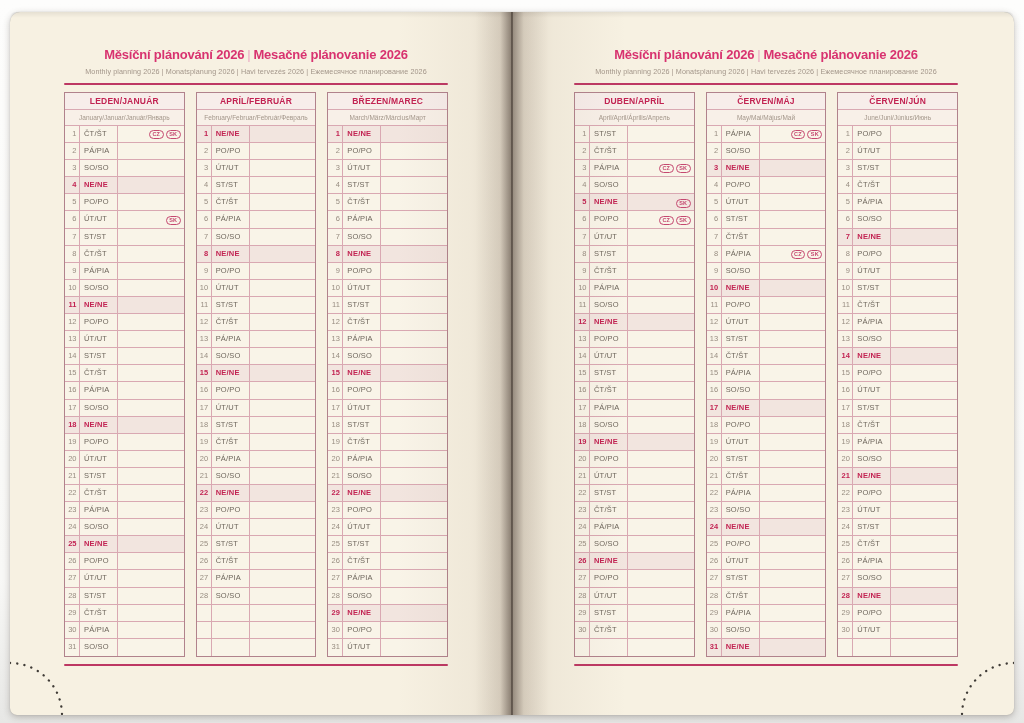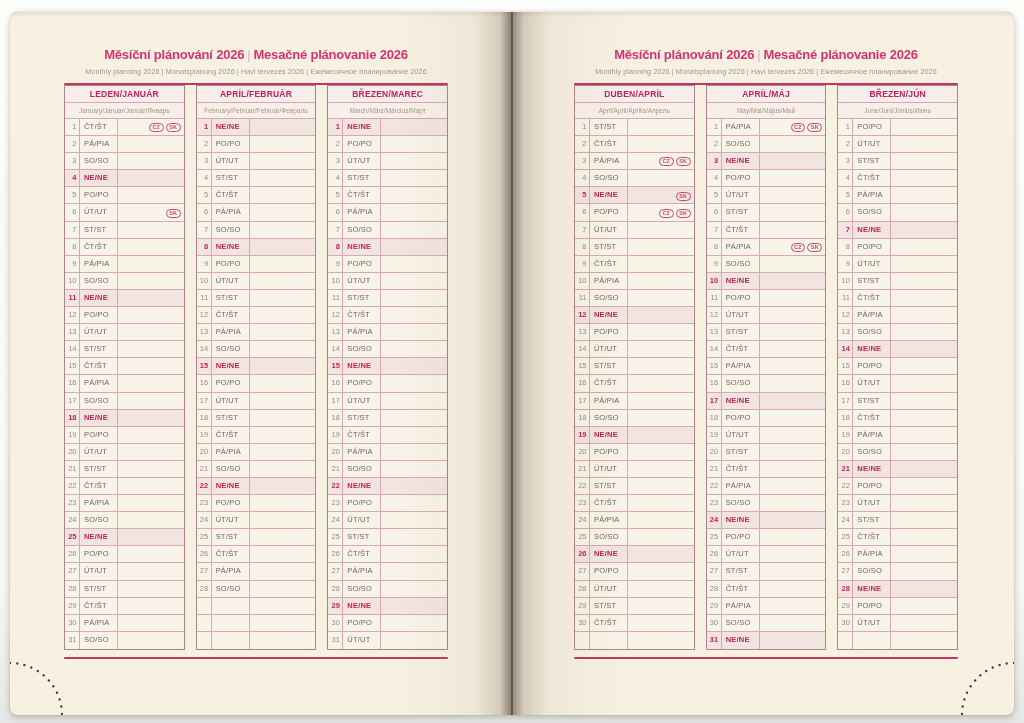--- a/index.html
+++ b/index.html
@@ -32,21 +32,21 @@
     background:linear-gradient(to right,transparent 0%,rgba(70,50,38,.10) 34%,rgba(52,38,30,.48) 48.5%,rgba(38,28,22,.88) 50%,rgba(52,38,30,.42) 51.5%,rgba(70,50,38,.10) 66%,transparent 100%);
     pointer-events:none;}
   .page{width:50%;height:100%;padding:33px 56px 0 62px;position:relative;}
   .page.left{padding:33px 64px 0 54px;}
   .page-head{text-align:center;}
   .title{font-size:13px;font-weight:bold;color:var(--accent);white-space:nowrap;line-height:19px;letter-spacing:-.2px;}
   .title .sep{color:#eba9c2;font-weight:400;margin:0 3px;}
   .subtitle{font-size:7.2px;color:var(--subcol);white-space:nowrap;margin-top:3px;line-height:10px;letter-spacing:.1px;}
   .rule{height:2px;background:var(--rule);margin-top:6px;border-radius:1px;}
   .bottom-rule{margin-top:7px;}
-  .months{display:flex;gap:11px;}
+  .months{display:flex;gap:11px;margin-top:7px;}
   .month{flex:1 1 0;border:1px solid var(--tborder);background:var(--cell);}
   .m-head{height:17px;line-height:16px;text-align:center;font-size:8.5px;font-weight:bold;
     color:var(--hdred);background:#f7edea;border-bottom:1px solid var(--grid);letter-spacing:.2px;}
   .m-sub{height:16px;line-height:15px;text-align:center;font-size:6.5px;color:var(--subcol);
     background:#f8f0e8;border-bottom:1px solid var(--grid);white-space:nowrap;overflow:hidden;}
   .m-row{display:flex;align-items:stretch;height:17.1px;border-bottom:1px solid var(--grid);}
   .m-row:last-child{border-bottom:none;}
   .num{flex:0 0 15px;text-align:right;padding-right:2.5px;font-size:7.5px;color:var(--numcol);
     border-right:1px solid var(--grid);line-height:16px;}
   .day{flex:0 0 38px;padding-left:4px;font-size:7.5px;color:var(--daycol);
@@ -717,21 +717,21 @@
             <span class="day">ČT/ŠT</span>
             <span class="note"></span>
           </div>
           <div class="m-row">
             <span class="num"></span>
             <span class="day"></span>
             <span class="note"></span>
           </div>
         </div>
         <div class="month">
-          <div class="m-head">APRÍL/MÁJ</div>
+          <div class="m-head">ČERVEN/MÁJ</div>
           <div class="m-sub">May/Mai/Május/Май</div>
           <div class="m-row">
             <span class="num">1</span>
             <span class="day">PÁ/PIA</span>
             <span class="note"><span class="badge">CZ</span><span class="badge">SK</span></span>
           </div>
           <div class="m-row">
             <span class="num">2</span>
             <span class="day">SO/SO</span>
             <span class="note"></span>
@@ -876,21 +876,21 @@
             <span class="day">SO/SO</span>
             <span class="note"></span>
           </div>
           <div class="m-row sunday">
             <span class="num">31</span>
             <span class="day">NE/NE</span>
             <span class="note"></span>
           </div>
         </div>
         <div class="month">
-          <div class="m-head">BŘEZEN/JÚN</div>
+          <div class="m-head">ČERVEN/JÚN</div>
           <div class="m-sub">June/Juni/Június/Июнь</div>
           <div class="m-row">
             <span class="num">1</span>
             <span class="day">PO/PO</span>
             <span class="note"></span>
           </div>
           <div class="m-row">
             <span class="num">2</span>
             <span class="day">ÚT/UT</span>
             <span class="note"></span>

